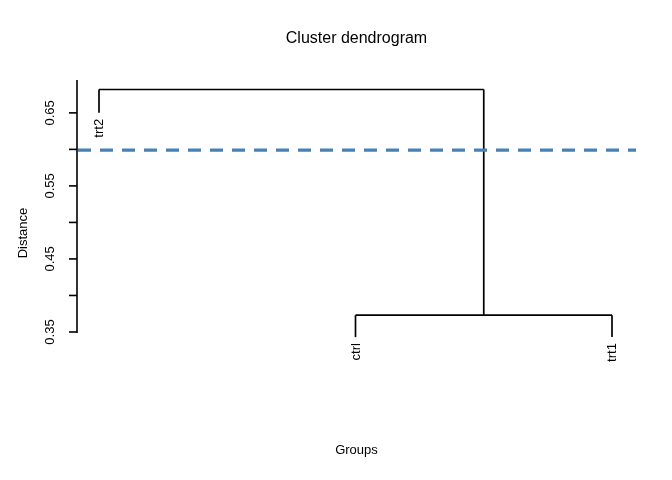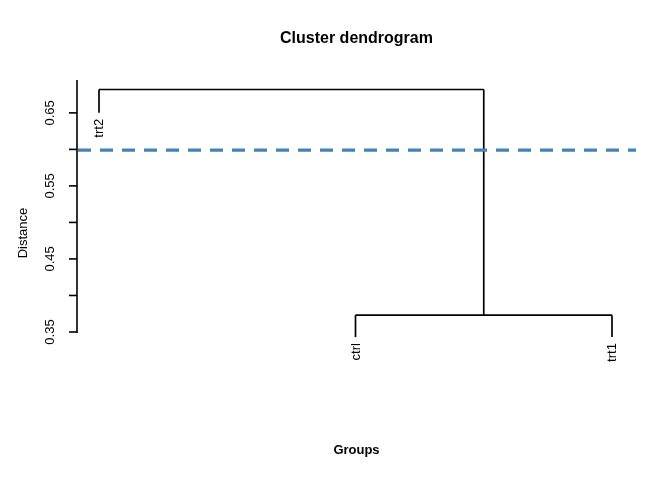--- a/index.html
+++ b/index.html
@@ -17,34 +17,33 @@
     font-size: 13px;
     fill: #000000;
   }
   .chart-title {
     position: absolute;
     left: 77px;
     width: 559px;
     top: 29px;
     text-align: center;
     font-size: 16px;
-    font-weight: bold;
+    font-weight: normal;
     color: #000000;
     white-space: nowrap;
   }
   .xlab {
     position: absolute;
     left: 77px;
     width: 559px;
     top: 442px;
     text-align: center;
     font-size: 13px;
     color: #000000;
     white-space: nowrap;
-    font-weight: bold;
   }
   .sub {
     position: absolute;
     left: 77px;
     width: 559px;
     top: 459px;
     text-align: center;
     font-size: 13px;
     color: #000000;
     white-space: nowrap;

